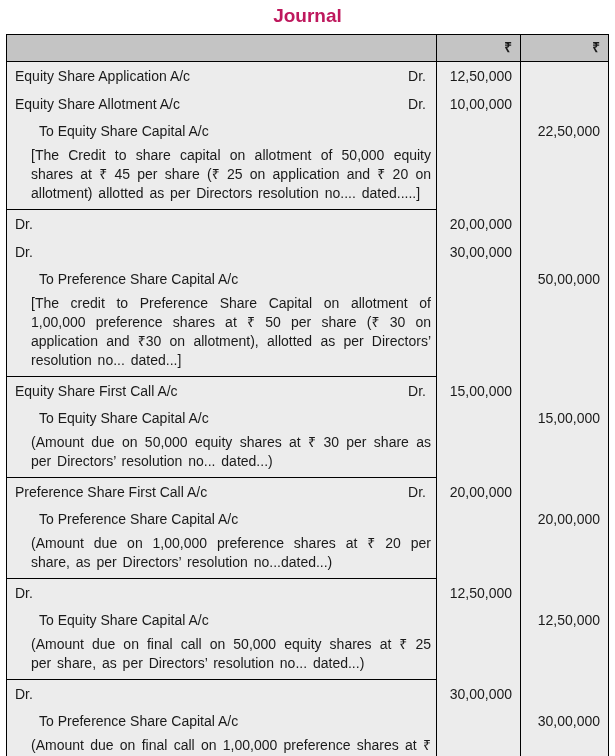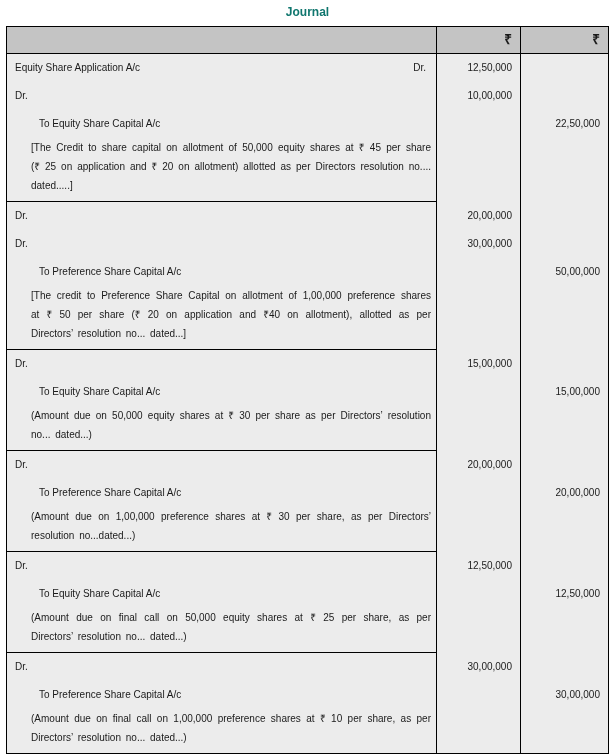--- a/index.html
+++ b/index.html
@@ -5,23 +5,23 @@
   html,body { margin:0; padding:0; background:#ffffff; }
   body {
     width:615px; height:756px;
     font-family:"Liberation Sans", sans-serif;
     color:#1a1a1a;
     -webkit-font-smoothing:antialiased;
   }
   .page-title {
     text-align:center;
     font-weight:bold;
-    font-size:12px;
+    font-size:19px;
     padding:5px 0 7px 0;
-    color:#0f766e;
+    color:#be185d;
   }
   .journal-table {
     margin:0 6px;
     border:1.6px solid #000;
     background:#ececec;
   }
   .grid {
     display:grid;
     grid-template-columns:1fr 84px 88px;
   }
@@ -34,21 +34,21 @@
     font-size:13.5px;
   }
   .hdr.amt-col { border-left:1px solid #000; }
   .hdr-sym {
     display:block;
     text-align:right;
     padding-right:8px;
     font-weight:bold;
   }
   
-  .cell { font-size:10px; }
+  .cell { font-size:14px; }
   .amt {
     border-left:1px solid #000;
     text-align:right;
     padding-right:8px;
     overflow:hidden;
   }
   .desc { padding-left:8px; }
   .l-entry { height:28px; line-height:28px; }
   .l-to    { height:27px; line-height:27px; }
   .desc.l-entry {
@@ -80,42 +80,45 @@
     <div class="hdr amt-col">
       <span class="hdr-sym">₹</span>
     </div>
   </div>
   <div class="grid">
       <div class="row"><div class="cell desc l-entry">
           <span>Equity Share Application A/c</span>
           <span class="dr">Dr.</span>
         </div><div class="cell amt l-entry">12,50,000</div><div class="cell amt l-entry"></div></div>
       <div class="row"><div class="cell desc l-entry">
+          <span>Equity Share Allotment A/c</span>
           <span class="dr">Dr.</span>
         </div><div class="cell amt l-entry">10,00,000</div><div class="cell amt l-entry"></div></div>
       <div class="row"><div class="cell desc l-to">To Equity Share Capital A/c</div><div class="cell amt l-to"></div><div class="cell amt l-to">22,50,000</div></div>
       <div class="row"><div class="cell desc l-narrative block-end">[The Credit to share capital on allotment of 50,000 equity shares at ₹ 45 per share (₹ 25 on application and ₹ 20 on allotment) allotted as per Directors resolution no.... dated.....]</div><div class="cell amt l-narrative"></div><div class="cell amt l-narrative"></div></div>
       <div class="row"><div class="cell desc l-entry">
           <span class="dr">Dr.</span>
         </div><div class="cell amt l-entry">20,00,000</div><div class="cell amt l-entry"></div></div>
       <div class="row"><div class="cell desc l-entry">
           <span class="dr">Dr.</span>
         </div><div class="cell amt l-entry">30,00,000</div><div class="cell amt l-entry"></div></div>
       <div class="row"><div class="cell desc l-to">To Preference Share Capital A/c</div><div class="cell amt l-to"></div><div class="cell amt l-to">50,00,000</div></div>
-      <div class="row"><div class="cell desc l-narrative block-end">[The credit to Preference Share Capital on allotment of 1,00,000 preference shares at ₹ 50 per share (₹ 20 on application and ₹40 on allotment), allotted as per Directors’ resolution no... dated...]</div><div class="cell amt l-narrative"></div><div class="cell amt l-narrative"></div></div>
+      <div class="row"><div class="cell desc l-narrative block-end">[The credit to Preference Share Capital on allotment of 1,00,000 preference shares at ₹ 50 per share (₹ 30 on application and ₹30 on allotment), allotted as per Directors’ resolution no... dated...]</div><div class="cell amt l-narrative"></div><div class="cell amt l-narrative"></div></div>
       <div class="row"><div class="cell desc l-entry">
+          <span>Equity Share First Call A/c</span>
           <span class="dr">Dr.</span>
         </div><div class="cell amt l-entry">15,00,000</div><div class="cell amt l-entry"></div></div>
       <div class="row"><div class="cell desc l-to">To Equity Share Capital A/c</div><div class="cell amt l-to"></div><div class="cell amt l-to">15,00,000</div></div>
       <div class="row"><div class="cell desc l-narrative block-end">(Amount due on 50,000 equity shares at ₹ 30 per share as per Directors’ resolution no... dated...)</div><div class="cell amt l-narrative"></div><div class="cell amt l-narrative"></div></div>
       <div class="row"><div class="cell desc l-entry">
+          <span>Preference Share First Call A/c</span>
           <span class="dr">Dr.</span>
         </div><div class="cell amt l-entry">20,00,000</div><div class="cell amt l-entry"></div></div>
       <div class="row"><div class="cell desc l-to">To Preference Share Capital A/c</div><div class="cell amt l-to"></div><div class="cell amt l-to">20,00,000</div></div>
-      <div class="row"><div class="cell desc l-narrative block-end">(Amount due on 1,00,000 preference shares at ₹ 30 per share, as per Directors’ resolution no...dated...)</div><div class="cell amt l-narrative"></div><div class="cell amt l-narrative"></div></div>
+      <div class="row"><div class="cell desc l-narrative block-end">(Amount due on 1,00,000 preference shares at ₹ 20 per share, as per Directors’ resolution no...dated...)</div><div class="cell amt l-narrative"></div><div class="cell amt l-narrative"></div></div>
       <div class="row"><div class="cell desc l-entry">
           <span class="dr">Dr.</span>
         </div><div class="cell amt l-entry">12,50,000</div><div class="cell amt l-entry"></div></div>
       <div class="row"><div class="cell desc l-to">To Equity Share Capital A/c</div><div class="cell amt l-to"></div><div class="cell amt l-to">12,50,000</div></div>
       <div class="row"><div class="cell desc l-narrative block-end">(Amount due on final call on 50,000 equity shares at ₹ 25 per share, as per Directors’ resolution no... dated...)</div><div class="cell amt l-narrative"></div><div class="cell amt l-narrative"></div></div>
       <div class="row"><div class="cell desc l-entry">
           <span class="dr">Dr.</span>
         </div><div class="cell amt l-entry">30,00,000</div><div class="cell amt l-entry"></div></div>
       <div class="row"><div class="cell desc l-to">To Preference Share Capital A/c</div><div class="cell amt l-to"></div><div class="cell amt l-to">30,00,000</div></div>
       <div class="row"><div class="cell desc l-narrative">(Amount due on final call on 1,00,000 preference shares at ₹ 10 per share, as per Directors’ resolution no... dated...)</div><div class="cell amt l-narrative"></div><div class="cell amt l-narrative"></div></div>

